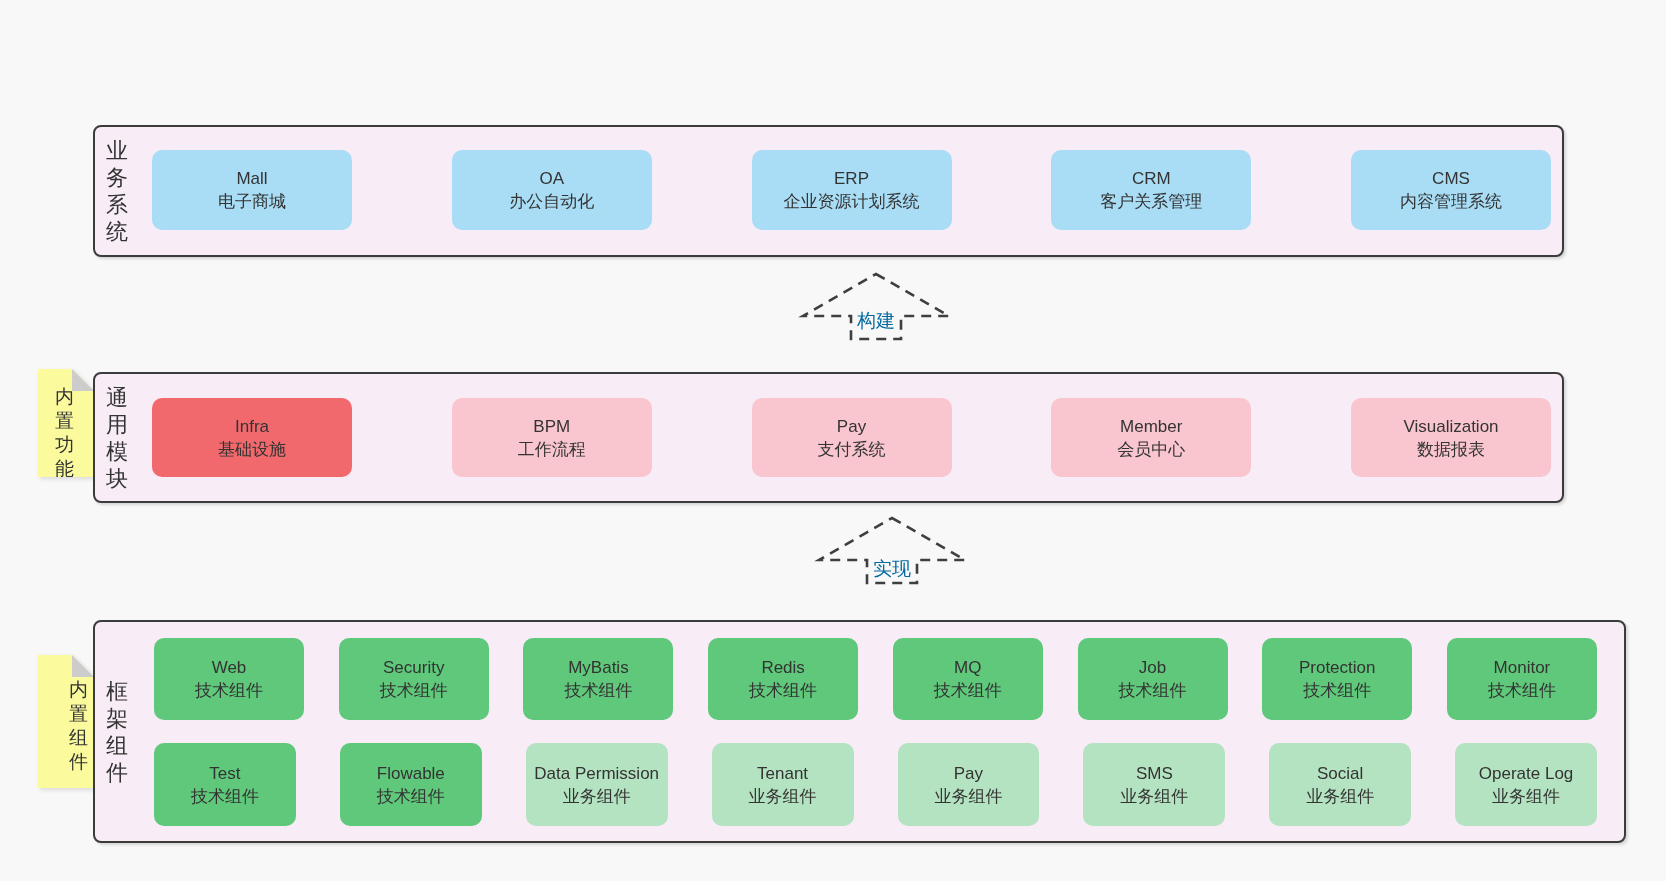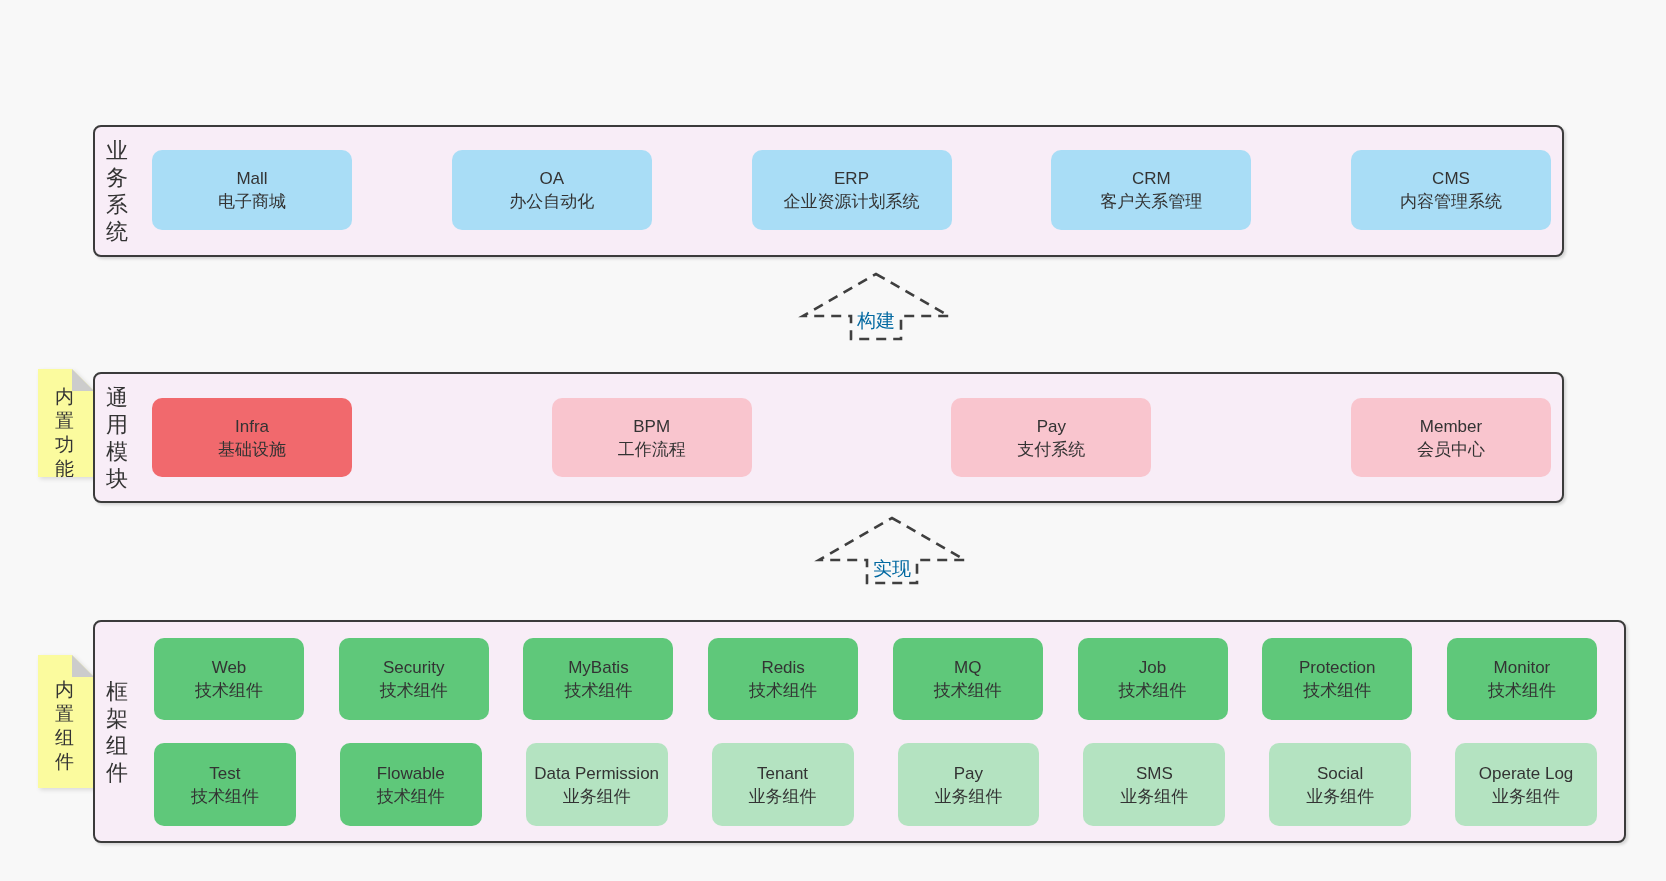--- a/index.html
+++ b/index.html
@@ -78,21 +78,21 @@
     padding:1px 3px;
     white-space:nowrap;
     color:#0369a1;
   }
   .arrow-1 .arrow-label{top:38px;}
   .arrow-2 .arrow-label{top:42px;}
 
   
   .note{position:absolute;z-index:1;filter:drop-shadow(2px 2px 2px rgba(0,0,0,.12));}
   .note-1{left:38px;top:369px;width:56px;height:108px;}
-  .note-2{left:38px;top:655px;width:56px;height:133px;}
+  .note-2{left:38px;top:655px;width:56px;height:133px;padding-left:28px;}
   .note svg{position:absolute;left:0;top:0;display:block;}
   .note-text{
     position:absolute;left:50%;top:50%;
     transform:translate(-50%,-46%);
     width:22px;
     font-size:19px;line-height:24px;
     text-align:left;
     word-break:break-all;
     color:#333;
   }
@@ -164,20 +164,24 @@
           <div class="box-subtitle">工作流程</div>
         </div>
         <div class="box pink">
           <div class="box-title">Pay</div>
           <div class="box-subtitle">支付系统</div>
         </div>
         <div class="box pink">
           <div class="box-title">Member</div>
           <div class="box-subtitle">会员中心</div>
         </div>
+        <div class="box pink">
+          <div class="box-title">Visualization</div>
+          <div class="box-subtitle">数据报表</div>
+        </div>
       </div>
   </section>
 
   <div class="arrow arrow-2">
     <svg width="152" height="70" viewBox="0 0 152 70">
       <path d="M76 3 L149 45 L101 45 L101 68 L51 68 L51 45 L3 45 Z" fill="none" stroke="#3f3f3f" stroke-width="2.6" stroke-dasharray="10 7" stroke-linejoin="miter"></path>
     </svg>
     <span class="arrow-label">实现</span>
   </div>
 

